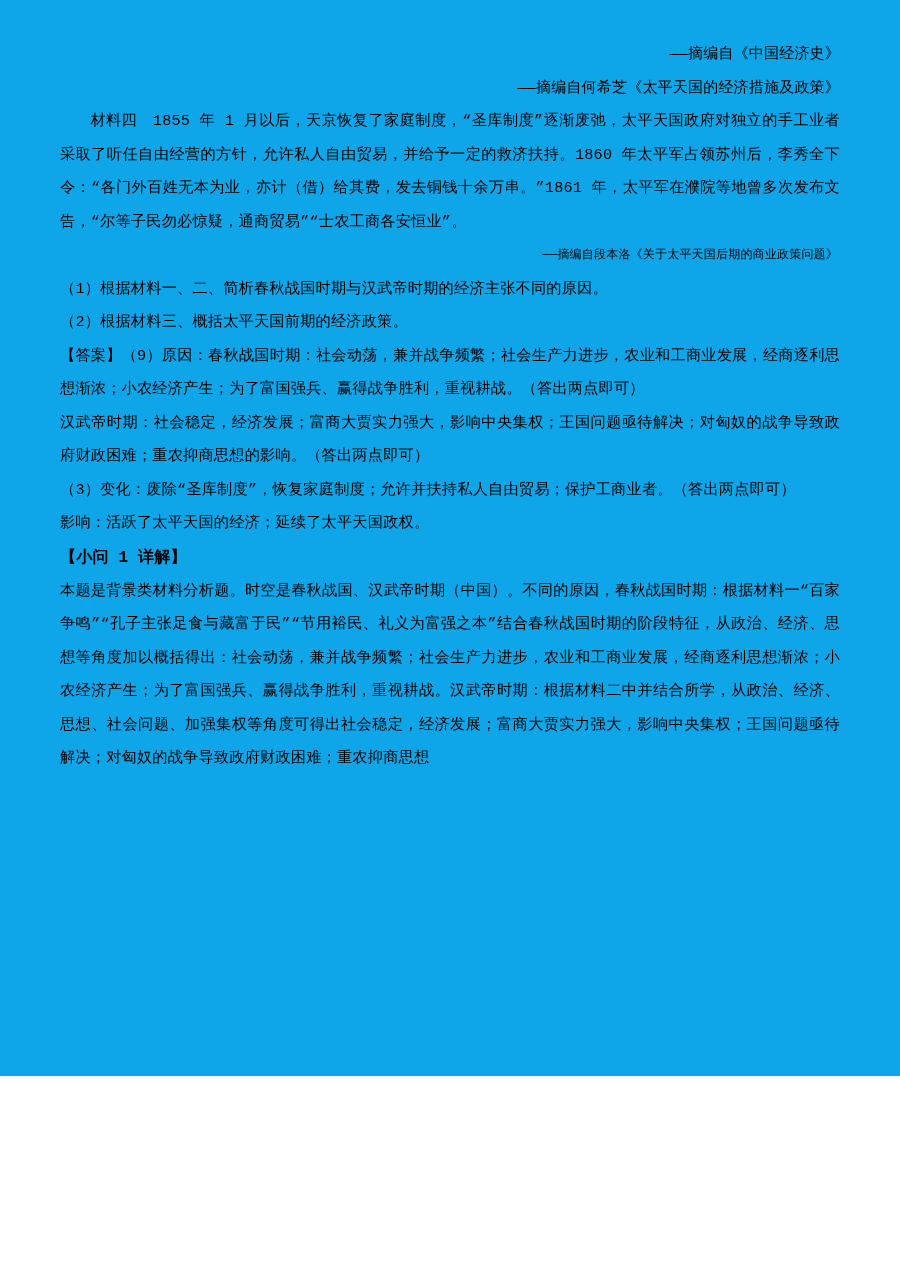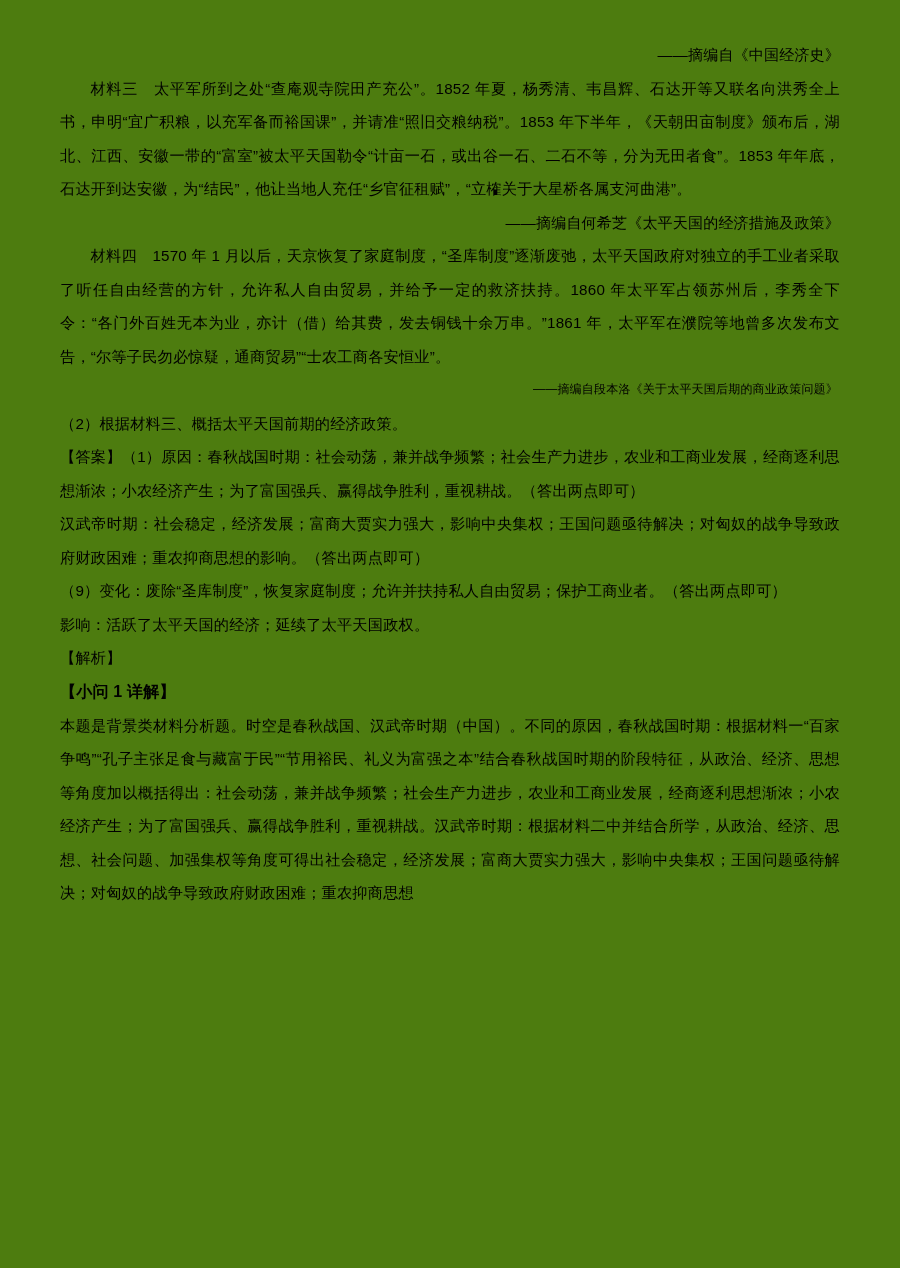--- a/index.html
+++ b/index.html
@@ -2,24 +2,24 @@
 <html><head>
 <meta charset="utf-8">
 <style>
   html, body {
     margin: 0;
     padding: 0;
     background: #ffffff;
   }
   .page {
     width: 900px;
-    height: 1268px;
+    height: 1076px;
     position: relative;
-    background: #4d7c0f;
-    font-family: Liberation Sans, sans-serif;
+    background: #0ea5e9;
+    font-family: Liberation Mono, monospace;
     color: #000000;
     box-sizing: border-box;
     overflow: hidden;
   }
   .content {
     position: absolute;
     left: 60px;
     top: 38px;
     width: 780px;
   }
@@ -60,34 +60,33 @@
   }
 </style>
 </head>
 <body>
 
 <div class="page">
   <div class="content">
 
     <p class="src">——摘编自《中国经济史》</p>
 
-    <p class="indent justify-full">材料三　太平军所到之处“查庵观寺院田产充公”。1852 年夏，杨秀清、韦昌辉、石达开等又联名向洪秀全上书，申明“宜广积粮，以充军备而裕国课”，并请准“照旧交粮纳税”。1853 年下半年，《天朝田亩制度》颁布后，湖北、江西、安徽一带的“富室”被太平天国勒令“计亩一石，或出谷一石、二石不等，分为无田者食”。1853 年年底，石达开到达安徽，为“结民”，他让当地人充任“乡官征租赋”，“立榷关于大星桥各属支河曲港”。</p>
 
     <p class="src">——摘编自何希芝《太平天国的经济措施及政策》</p>
 
-    <p class="indent justify-full">材料四　1570 年 1 月以后，天京恢复了家庭制度，“圣库制度”逐渐废弛，太平天国政府对独立的手工业者采取了听任自由经营的方针，允许私人自由贸易，并给予一定的救济扶持。1860 年太平军占领苏州后，李秀全下令：“各门外百姓无本为业，亦计（借）给其费，发去铜钱十余万串。”1861 年，太平军在濮院等地曾多次发布文告，“尔等子民勿必惊疑，通商贸易”“士农工商各安恒业”。</p>
+    <p class="indent justify-full">材料四　1855 年 1 月以后，天京恢复了家庭制度，“圣库制度”逐渐废弛，太平天国政府对独立的手工业者采取了听任自由经营的方针，允许私人自由贸易，并给予一定的救济扶持。1860 年太平军占领苏州后，李秀全下令：“各门外百姓无本为业，亦计（借）给其费，发去铜钱十余万串。”1861 年，太平军在濮院等地曾多次发布文告，“尔等子民勿必惊疑，通商贸易”“士农工商各安恒业”。</p>
 
     <p class="srcwide">——摘编自段本洛《关于太平天国后期的商业政策问题》</p>
 
+    <p class="qline">（1）根据材料一、二、简析春秋战国时期与汉武帝时期的经济主张不同的原因。</p>
     <p class="qline">（2）根据材料三、概括太平天国前期的经济政策。</p>
 
-    <p class="blk justify-full">【答案】（1）原因：春秋战国时期：社会动荡，兼并战争频繁；社会生产力进步，农业和工商业发展，经商逐利思想渐浓；小农经济产生；为了富国强兵、赢得战争胜利，重视耕战。（答出两点即可）</p>
+    <p class="blk justify-full">【答案】（9）原因：春秋战国时期：社会动荡，兼并战争频繁；社会生产力进步，农业和工商业发展，经商逐利思想渐浓；小农经济产生；为了富国强兵、赢得战争胜利，重视耕战。（答出两点即可）</p>
     <p class="blk justify-full">汉武帝时期：社会稳定，经济发展；富商大贾实力强大，影响中央集权；王国问题亟待解决；对匈奴的战争导致政府财政困难；重农抑商思想的影响。（答出两点即可）</p>
-    <p class="blk justify-full">（9）变化：废除“圣库制度”，恢复家庭制度；允许并扶持私人自由贸易；保护工商业者。（答出两点即可）</p>
+    <p class="blk justify-full">（3）变化：废除“圣库制度”，恢复家庭制度；允许并扶持私人自由贸易；保护工商业者。（答出两点即可）</p>
     <p class="blk justify-full">影响：活跃了太平天国的经济；延续了太平天国政权。</p>
 
-    <p class="blk">【解析】</p>
     <p class="sec-title">【小问 1 详解】</p>
 
     <p class="blk justify-full">本题是背景类材料分析题。时空是春秋战国、汉武帝时期（中国）。不同的原因，春秋战国时期：根据材料一“百家争鸣”“孔子主张足食与藏富于民”“节用裕民、礼义为富强之本”结合春秋战国时期的阶段特征，从政治、经济、思想等角度加以概括得出：社会动荡，兼并战争频繁；社会生产力进步，农业和工商业发展，经商逐利思想渐浓；小农经济产生；为了富国强兵、赢得战争胜利，重视耕战。汉武帝时期：根据材料二中并结合所学，从政治、经济、思想、社会问题、加强集权等角度可得出社会稳定，经济发展；富商大贾实力强大，影响中央集权；王国问题亟待解决；对匈奴的战争导致政府财政困难；重农抑商思想</p>
 
   </div>
 </div>
 
 </body></html>

